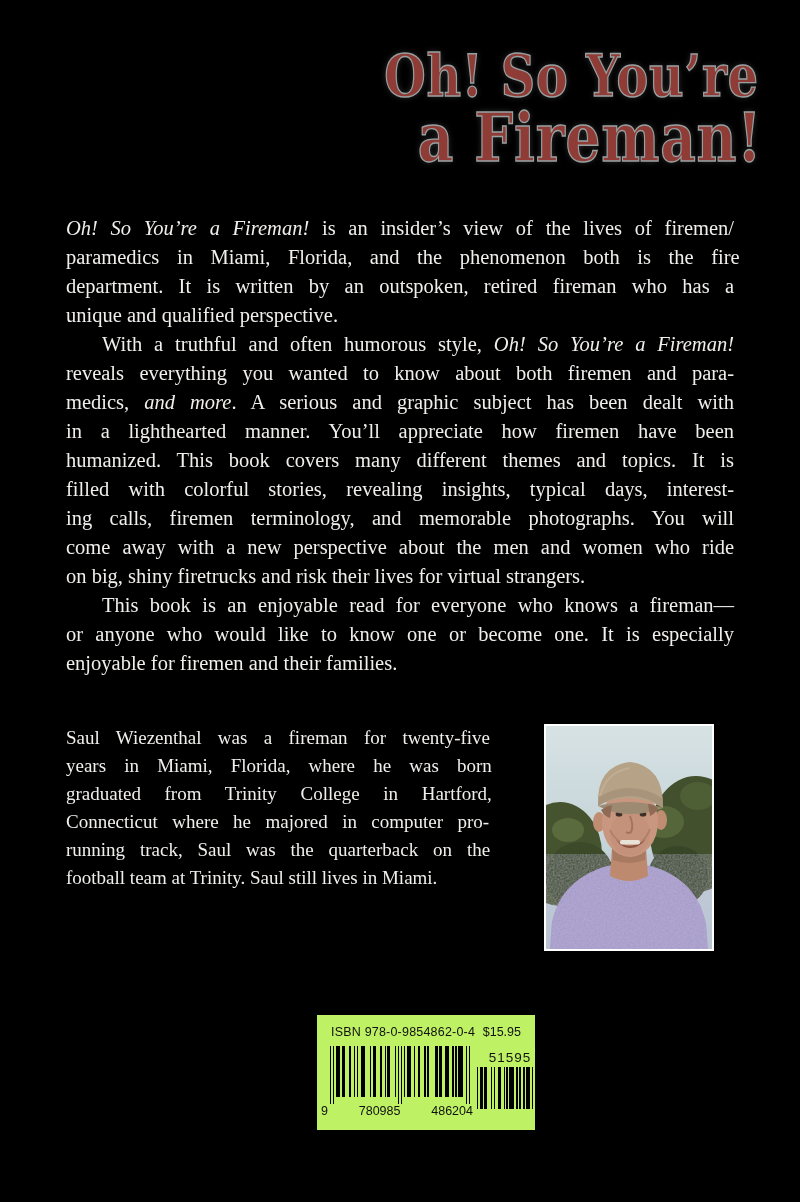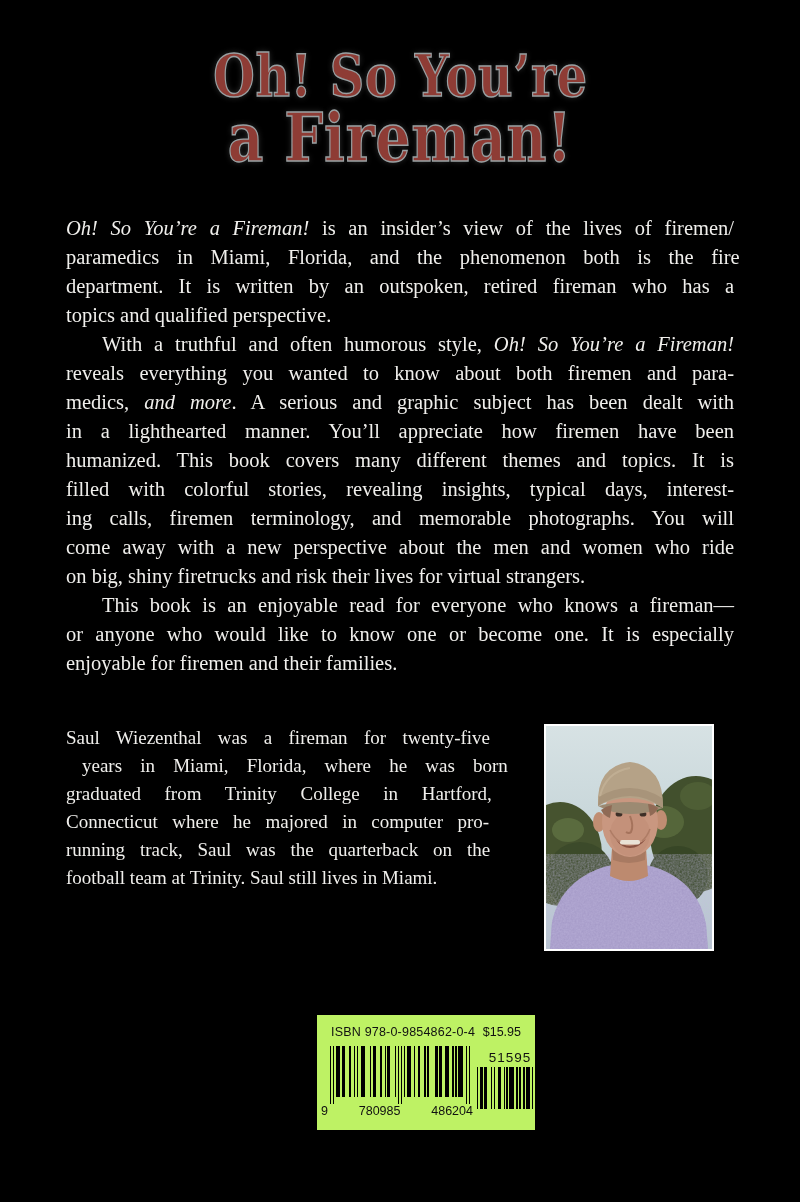--- a/index.html
+++ b/index.html
@@ -2,21 +2,21 @@
 <html style="--title-fill: #8e3c35; --title-outline: #99a0a2; --text-color: #f0efec; --bg: #000000;"><head>
 <meta charset="utf-8">
 <style>
   html,body{margin:0;padding:0;background:#000;}
   body{width:800px;height:1202px;overflow:hidden;position:relative;
        font-family:"Liberation Serif", serif;}
   :root{
     --title-fill:#8e3c35; --title-outline:#99a0a2; --text-color:#f0efec; --bg:#000000;
   }
   
-  .title-block{padding-top:46px;text-align:center;color:var(--title-fill);
+  .title-block{padding-top:46px;text-align:right;color:var(--title-fill);
                font-family:"DejaVu Serif", serif;font-weight:bold;}
   .title-line{display:inline-block;transform:scaleX(.82);transform-origin:center;
               -webkit-text-stroke:1.4px var(--title-outline);
               text-shadow:0 0 7px rgba(60,60,60,.9), 2px 3px 4px rgba(0,0,0,.9);
               letter-spacing:1px;white-space:nowrap;}
   .title-l1{font-size:58px;line-height:60px;}
   .title-l2{font-size:67px;line-height:64px;}
   
   .synopsis{margin:44px 66px 0 66px;width:668px;color:var(--text-color);}
   .line{white-space:nowrap;height:29px;line-height:29px;font-size:20.5px;overflow:visible;}
@@ -48,21 +48,21 @@
 <div class="title-block">
   <span class="title-line title-l1">Oh! So You’re</span><br>
   <span class="title-line title-l2">a Fireman!</span>
 </div>
 
 <div class="synopsis">
     <div>
       <div class="line jfy"><span class="line-inner" style="word-spacing: 7.57332px;"><span class="it">Oh! So You’re a Fireman!</span><span> is an insider’s view of the lives of firemen/</span></span></div>
       <div class="line jfy"><span class="line-inner" style="word-spacing: 12.4875px;"><span>paramedics in Miami, Florida, and the phenomenon both is the fire</span></span></div>
       <div class="line jfy"><span class="line-inner" style="word-spacing: 10.1648px;"><span>department. It is written by an outspoken, retired fireman who has a</span></span></div>
-      <div class="line"><span class="line-inner"><span>topics and qualified perspective.</span></span></div>
+      <div class="line"><span class="line-inner"><span>unique and qualified perspective.</span></span></div>
     </div>
     <div>
       <div class="line indent jfy"><span class="line-inner" style="word-spacing: 6.80256px;"><span>With a truthful and often humorous style, </span><span class="it">Oh! So You’re a Fireman!</span></span></div>
       <div class="line jfy"><span class="line-inner" style="word-spacing: 10.2156px;"><span>reveals everything you wanted to know about both firemen and para-</span></span></div>
       <div class="line jfy"><span class="line-inner" style="word-spacing: 9.91761px;"><span>medics, </span><span class="it">and more</span><span>. A serious and graphic subject has been dealt with</span></span></div>
       <div class="line jfy"><span class="line-inner" style="word-spacing: 13.566px;"><span>in a lighthearted manner. You’ll appreciate how firemen have been</span></span></div>
       <div class="line jfy"><span class="line-inner" style="word-spacing: 10.7406px;"><span>humanized. This book covers many different themes and topics. It is</span></span></div>
       <div class="line jfy"><span class="line-inner" style="word-spacing: 14.1133px;"><span>filled with colorful stories, revealing insights, typical days, interest-</span></span></div>
       <div class="line jfy"><span class="line-inner" style="word-spacing: 12.2129px;"><span>ing calls, firemen terminology, and memorable photographs. You will</span></span></div>
       <div class="line jfy"><span class="line-inner" style="word-spacing: 6.89974px;"><span>come away with a new perspective about the men and women who ride</span></span></div>
@@ -72,21 +72,21 @@
       <div class="line indent jfy"><span class="line-inner" style="word-spacing: 6.27131px;"><span>This book is an enjoyable read for everyone who knows a fireman—</span></span></div>
       <div class="line jfy"><span class="line-inner" style="word-spacing: 7.15385px;"><span>or anyone who would like to know one or become one. It is especially</span></span></div>
       <div class="line"><span class="line-inner"><span>enjoyable for firemen and their families.</span></span></div>
     </div>
   </div>
 
 <div class="author">
   <div class="bio">
       <div>
         <div class="line jfy"><span class="line-inner" style="word-spacing: 11.5911px;"><span>Saul Wiezenthal was a fireman for twenty-five</span></span></div>
-        <div class="line jfy"><span class="line-inner" style="word-spacing: 13.4152px; margin-left: 16px;"><span>years in Miami, Florida, where he was born</span></span></div>
+        <div class="line jfy"><span class="line-inner" style="word-spacing: 13.4152px;"><span>years in Miami, Florida, where he was born</span></span></div>
         <div class="line jfy"><span class="line-inner" style="word-spacing: 18.8875px;"><span>graduated from Trinity College in Hartford,</span></span></div>
         <div class="line jfy"><span class="line-inner" style="word-spacing: 9.67969px;"><span>Connecticut where he majored in computer pro-</span></span></div>
         <div class="line jfy"><span class="line-inner" style="word-spacing: 10.0848px;"><span>running track, Saul was the quarterback on the</span></span></div>
         <div class="line"><span class="line-inner"><span>football team at Trinity. Saul still lives in Miami.</span></span></div>
       </div>
     </div>
 
   <div class="photo-frame">
     <svg width="166" height="223" viewBox="0 0 166 223">
       <defs>

